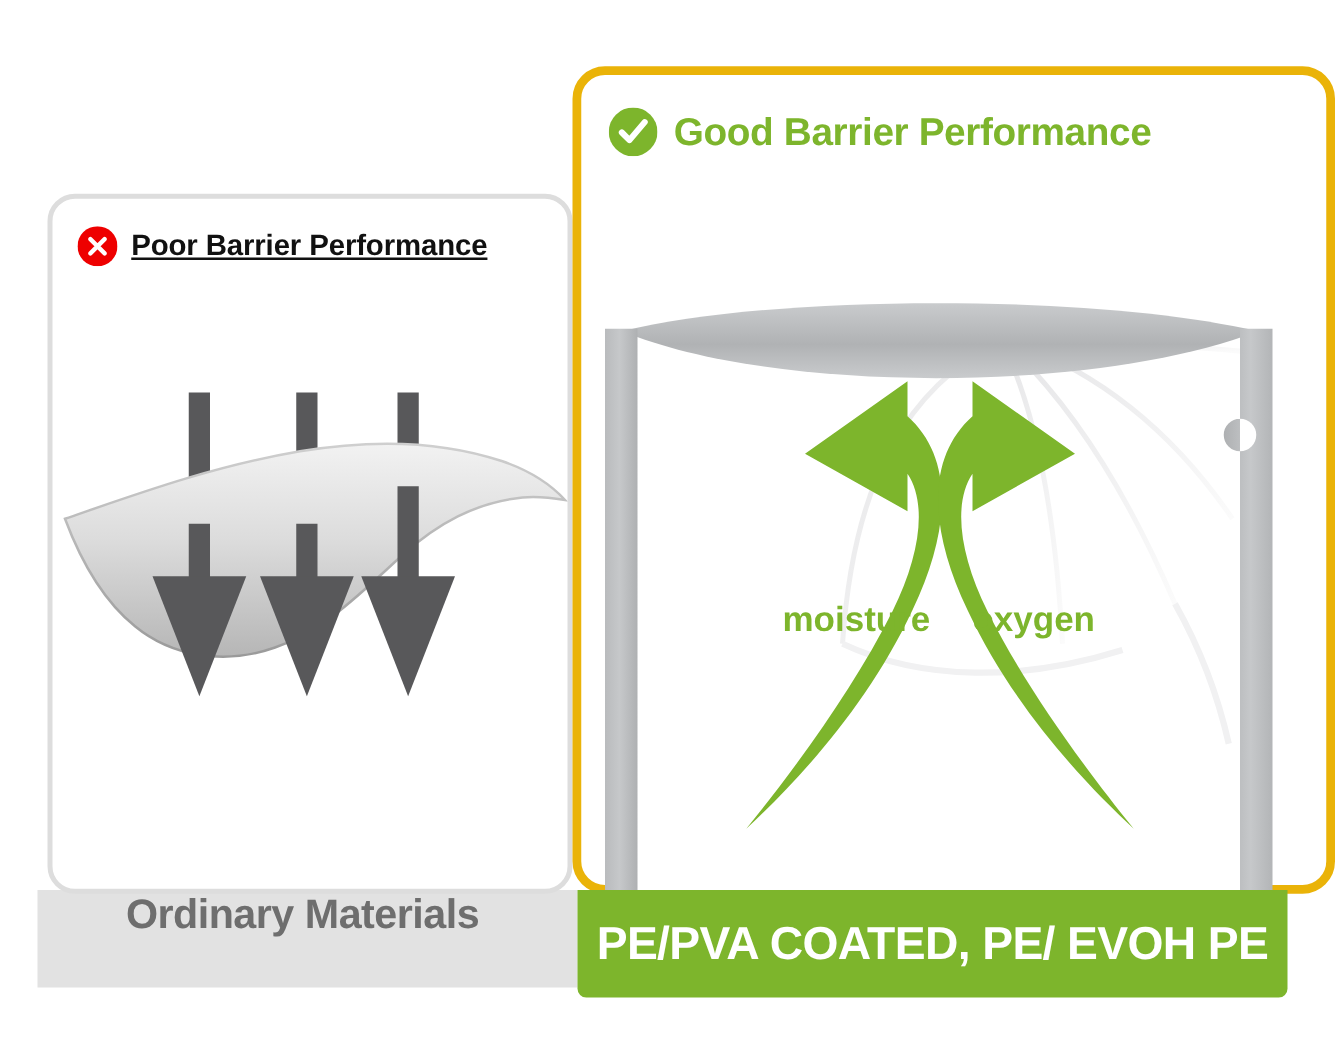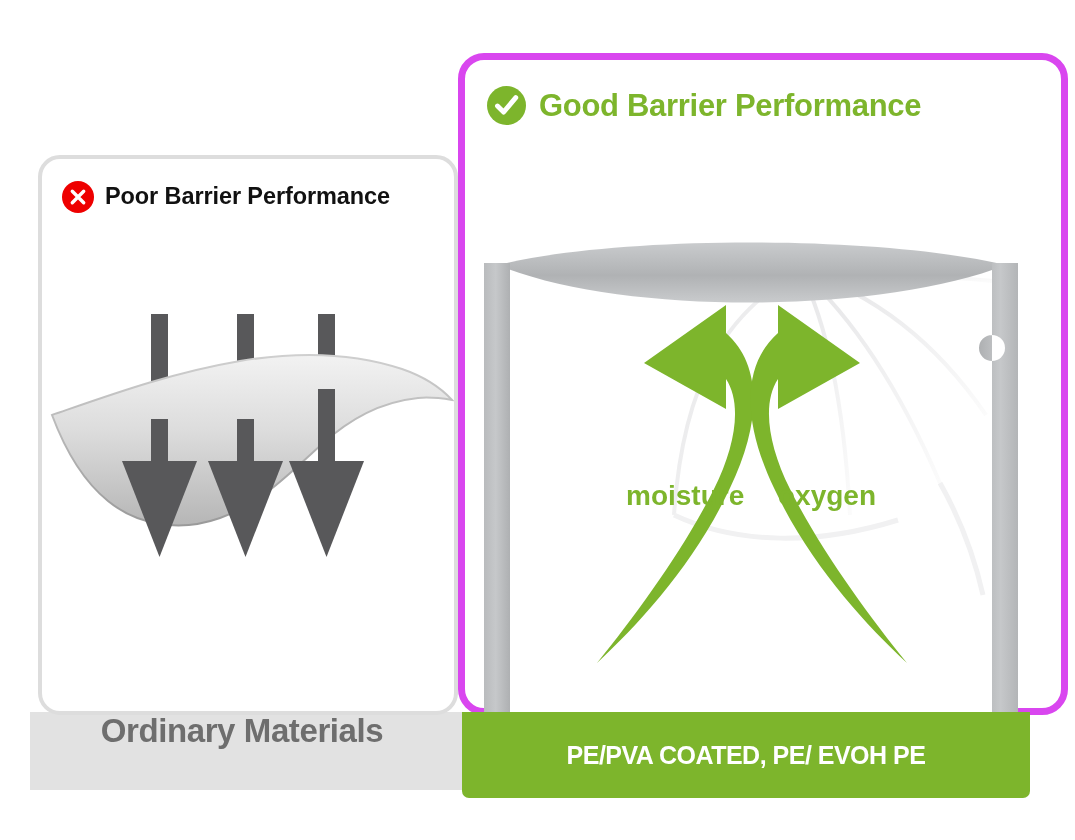--- a/index.html
+++ b/index.html
@@ -53,20 +53,21 @@
     height: 32px;
     flex: 0 0 32px;
     display: block;
   }
   #left-title {
     font-size: 23.5px;
     font-weight: bold;
     color: #111111;
     letter-spacing: -0.1px;
     line-height: 1;
+    text-decoration: underline;
   }
 
   
   #ordinary-graphic {
     position: absolute;
     left: 8px;
     top: 110px;
     width: 404px;
     height: 360px;
   }
@@ -83,21 +84,21 @@
   }
 
   
   #right-panel {
     position: absolute;
     left: 458px;
     top: 53px;
     width: 610px;
     height: 662px;
     background: #ffffff;
-    border: 7px solid #d946ef;
+    border: 7px solid #eab308;
     border-radius: 26px;
     box-sizing: border-box;
     z-index: 4;
   }
 
   #right-header {
     position: absolute;
     left: 22px;
     top: 26px;
     display: flex;
@@ -159,21 +160,21 @@
     background: #7db52c;
     border-bottom-left-radius: 7px;
     border-bottom-right-radius: 7px;
     z-index: 5;
     display: flex;
     align-items: center;
     justify-content: center;
     box-sizing: border-box;
   }
   #right-footer-label {
-    font-size: 25px;
+    font-size: 37px;
     font-weight: bold;
     color: #ffffff;
     letter-spacing: -0.5px;
     white-space: nowrap;
   }
 
   .arrow-text {
     font-size: 28px;
     font-weight: bold;
     fill: #7db52c;

